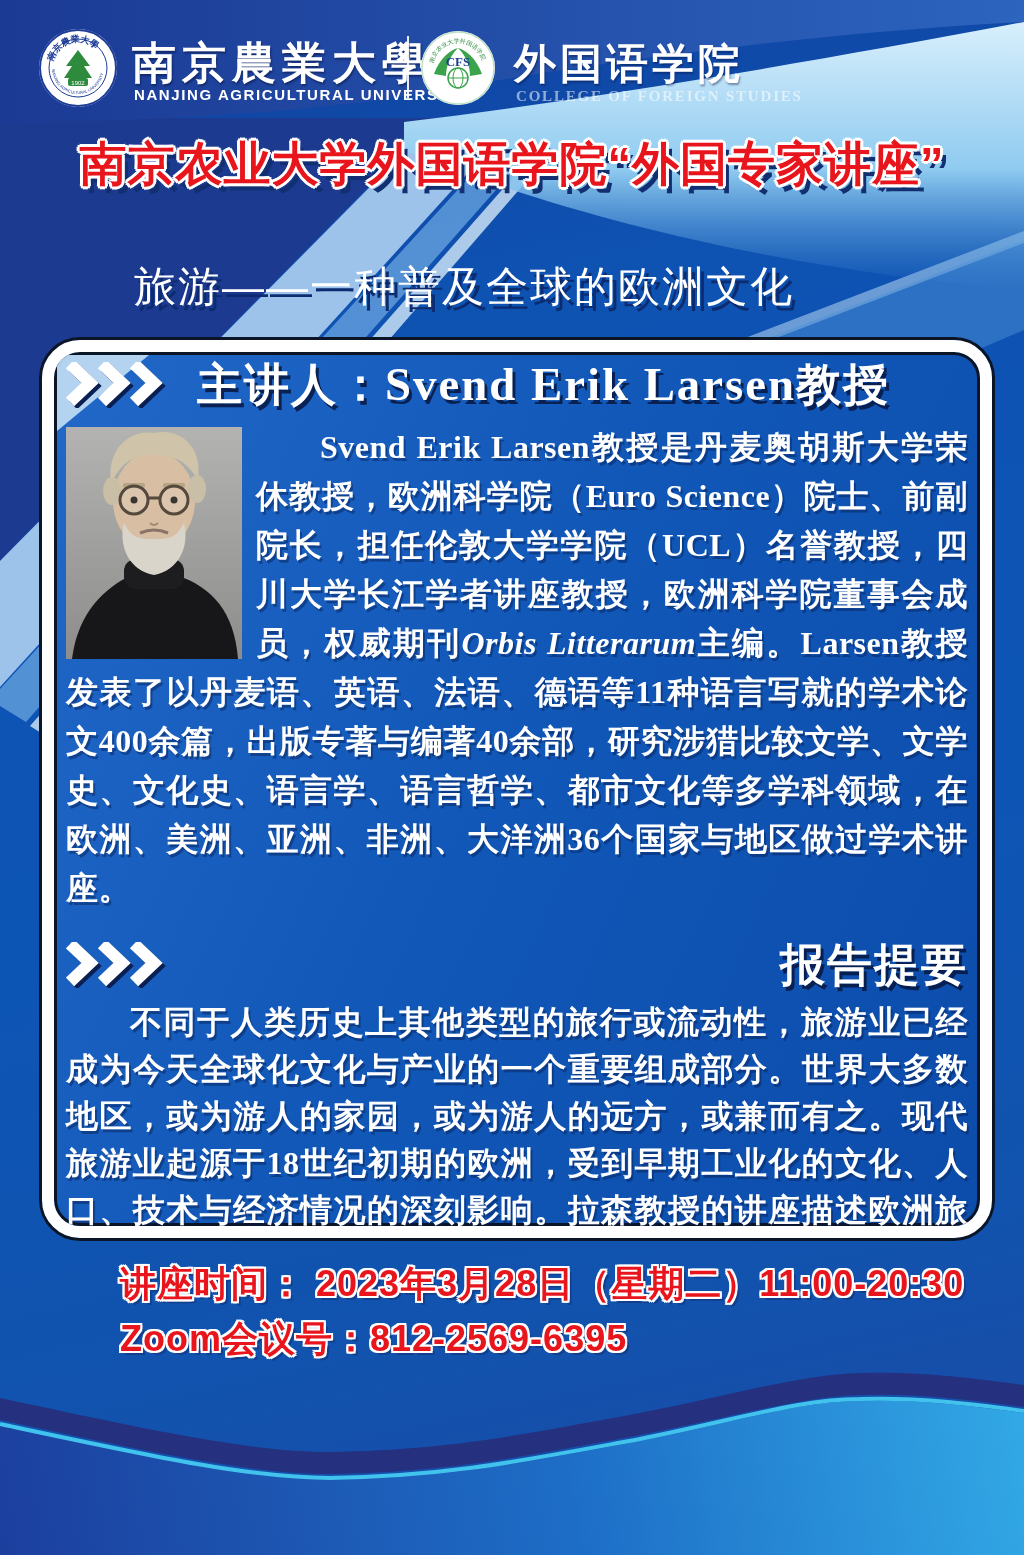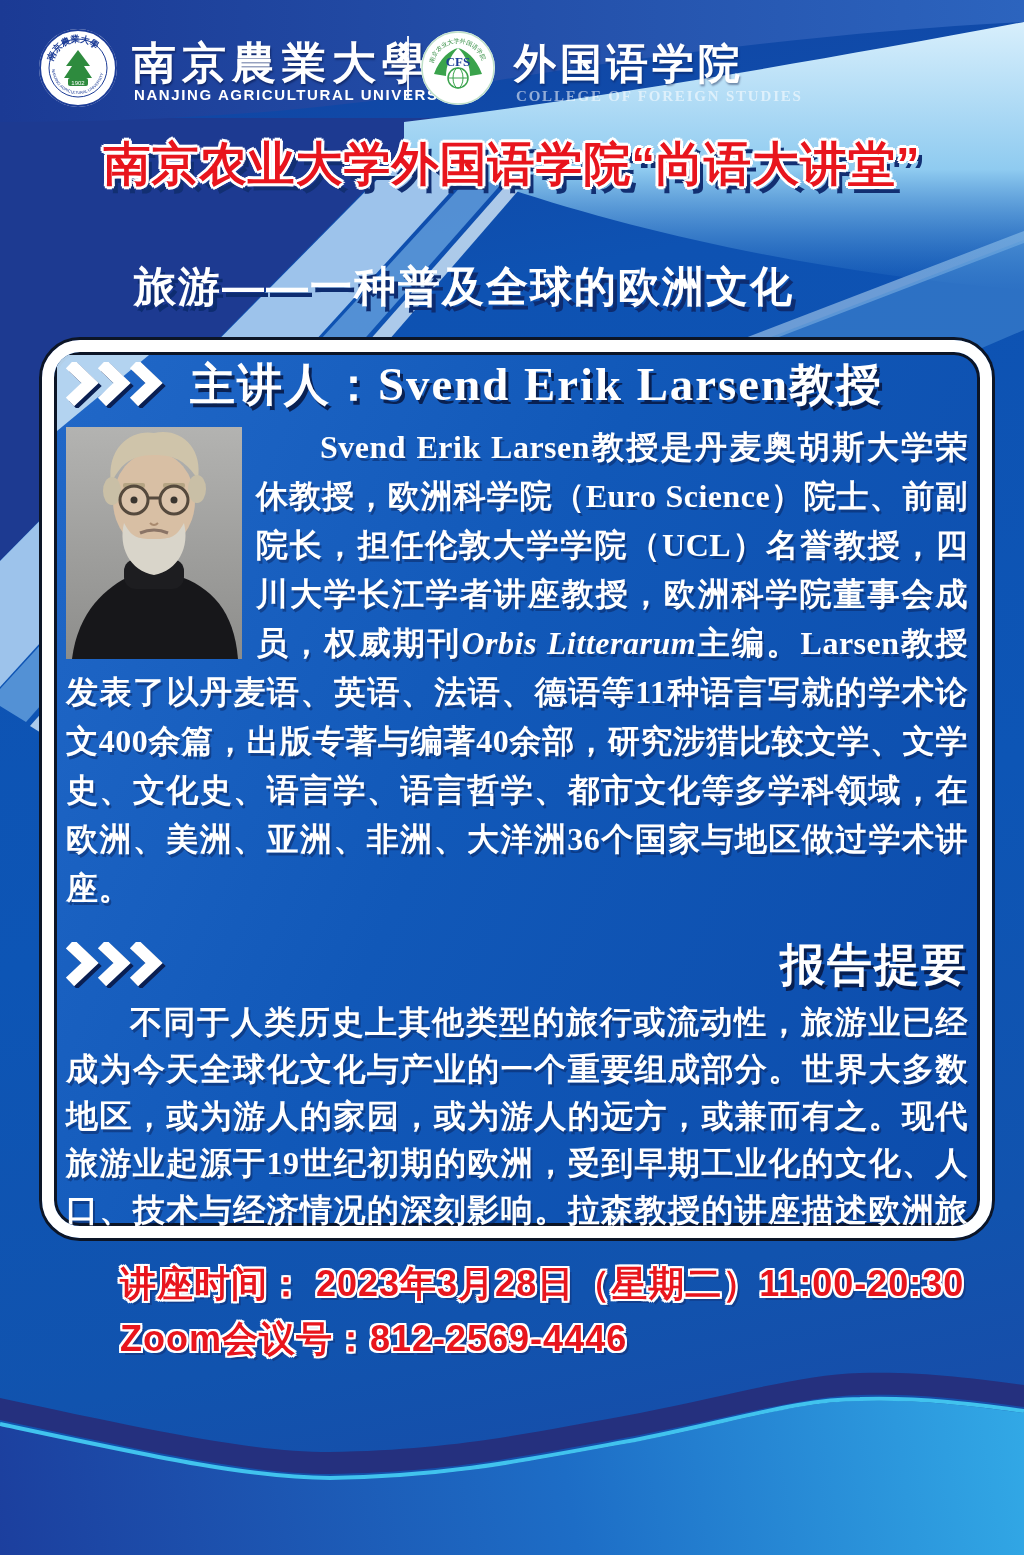--- a/index.html
+++ b/index.html
@@ -45,38 +45,38 @@
     font-weight:bold;font-size:47px;line-height:61px;letter-spacing:1px;
     color:#e8151d;
     text-shadow:
       -2px -2px 0 #fff, 2px -2px 0 #fff, -2px 2px 0 #fff, 2px 2px 0 #fff,
       -3px 0 0 #fff, 3px 0 0 #fff, 0 -3px 0 #fff, 0 3px 0 #fff,
       6px 7px 0 #122f72;
     white-space:nowrap;
   }
   .subtitle{
     position:absolute;left:0;top:259px;width:928px;text-align:center;
-    color:#fff;font-weight:bold;font-size:42px;letter-spacing:2px;white-space:nowrap;
+    color:#fff;font-weight:normal;font-size:42px;letter-spacing:2px;white-space:nowrap;
     text-shadow:4px 5px 0 #0d2c70;
   }
 
   
   .card{
     position:absolute;left:42px;top:340px;width:950px;height:898px;
     box-sizing:border-box;
     border:12px solid #fff;border-radius:38px;
     box-shadow:0 0 0 3px #0c1526, inset 0 0 0 3px #0c1526;
     background:linear-gradient(115deg,#2168c8 0%,#1158b8 45%,#0c4cab 100%);
     overflow:hidden;
   }
   .card-corner{position:absolute;left:3px;top:3px;}
   .card-inner{position:absolute;left:12px;right:12px;top:6px;bottom:0;}
 
   .section-heading{
-    margin:0;display:flex;align-items:center;gap:20px;
+    margin:0;display:flex;align-items:center;gap:27px;
     color:#fff;font-size:45px;line-height:52px;font-weight:bold;letter-spacing:2px;
     text-shadow:3px 4px 0 rgba(7,22,64,.85);
   }
   .section-heading .latin{font-size:1.04em;}
   .chev{flex:0 0 auto;}
 
   .para{
     margin:0;color:#fff;font-weight:bold;
     text-align:justify;
     text-shadow:2px 3px 0 rgba(9,28,80,.45);
@@ -175,21 +175,21 @@
       <text x="38" y="36" font-size="13" font-weight="bold" fill="#1c3c97" text-anchor="middle" font-family="Liberation Serif,serif">CFS</text>
       <circle cx="38" cy="48" r="10" fill="none" stroke="#3aa34c" stroke-width="1.5"></circle>
       <ellipse cx="38" cy="48" rx="5" ry="10" fill="none" stroke="#3aa34c" stroke-width="1"></ellipse>
       <line x1="28" y1="48" x2="48" y2="48" stroke="#3aa34c" stroke-width="1"></line>
     </svg>
     <div class="cfs-cn">外国语学院</div>
     <div class="cfs-en">COLLEGE OF FOREIGN STUDIES</div>
   </div>
 
   <div class="title-block">
-    <div>南京农业大学外国语学院“尚语大讲堂”</div>
+    <div>南京农业大学外国语学院“外国专家讲座”</div>
   </div>
   <div class="subtitle">旅游——一种普及全球的欧洲文化</div>
 
   <div class="card">
     <svg class="card-corner" width="100" height="84">
       <polygon points="0,0 92,0 0,76" fill="#bcd9f2" opacity="0.95"></polygon>
     </svg>
     <div class="card-inner">
 
       <h2 class="section-heading">
@@ -247,23 +247,23 @@
           </g>
           <g fill="none" stroke="#ffffff" stroke-width="12">
             <path d="M4,2 L24,21 L4,40"></path>
               <path d="M36,2 L56,21 L36,40"></path>
               <path d="M68,2 L88,21 L68,40"></path>
           </g>
         </svg>
         <span>报告提要</span>
       </h2>
 
-      <p class="para abstract-body"><span>不同于人类历史上其他类型的旅行或流动性，旅游业已经成为今天全球化文化与产业的一个重要组成部分。世界大多数地区，或为游人的家园，或为游人的远方，或兼而有之。现代旅游业起源于</span><span class="latin">19</span><span>世纪初期的欧洲，受到早期工业化的文化、人口、技术与经济情况的深刻影响。拉森教授的讲座描述欧洲旅游业的历史与现状，解读纳丁·戈迪默（</span></p>
+      <p class="para abstract-body"><span>不同于人类历史上其他类型的旅行或流动性，旅游业已经成为今天全球化文化与产业的一个重要组成部分。世界大多数地区，或为游人的家园，或为游人的远方，或兼而有之。现代旅游业起源于</span><span class="latin">18</span><span>世纪初期的欧洲，受到早期工业化的文化、人口、技术与经济情况的深刻影响。拉森教授的讲座描述欧洲旅游业的历史与现状，解读纳丁·戈迪默（</span></p>
 
     </div>
   </div>
 
   <div class="footer">
     <div>讲座时间： 2023年3月28日（星期二）11:00-20:30</div>
-    <div>Zoom会议号：812-2569-4446</div>
+    <div>Zoom会议号：812-2569-6395</div>
   </div>
 
 </div>
 
 </body></html>

